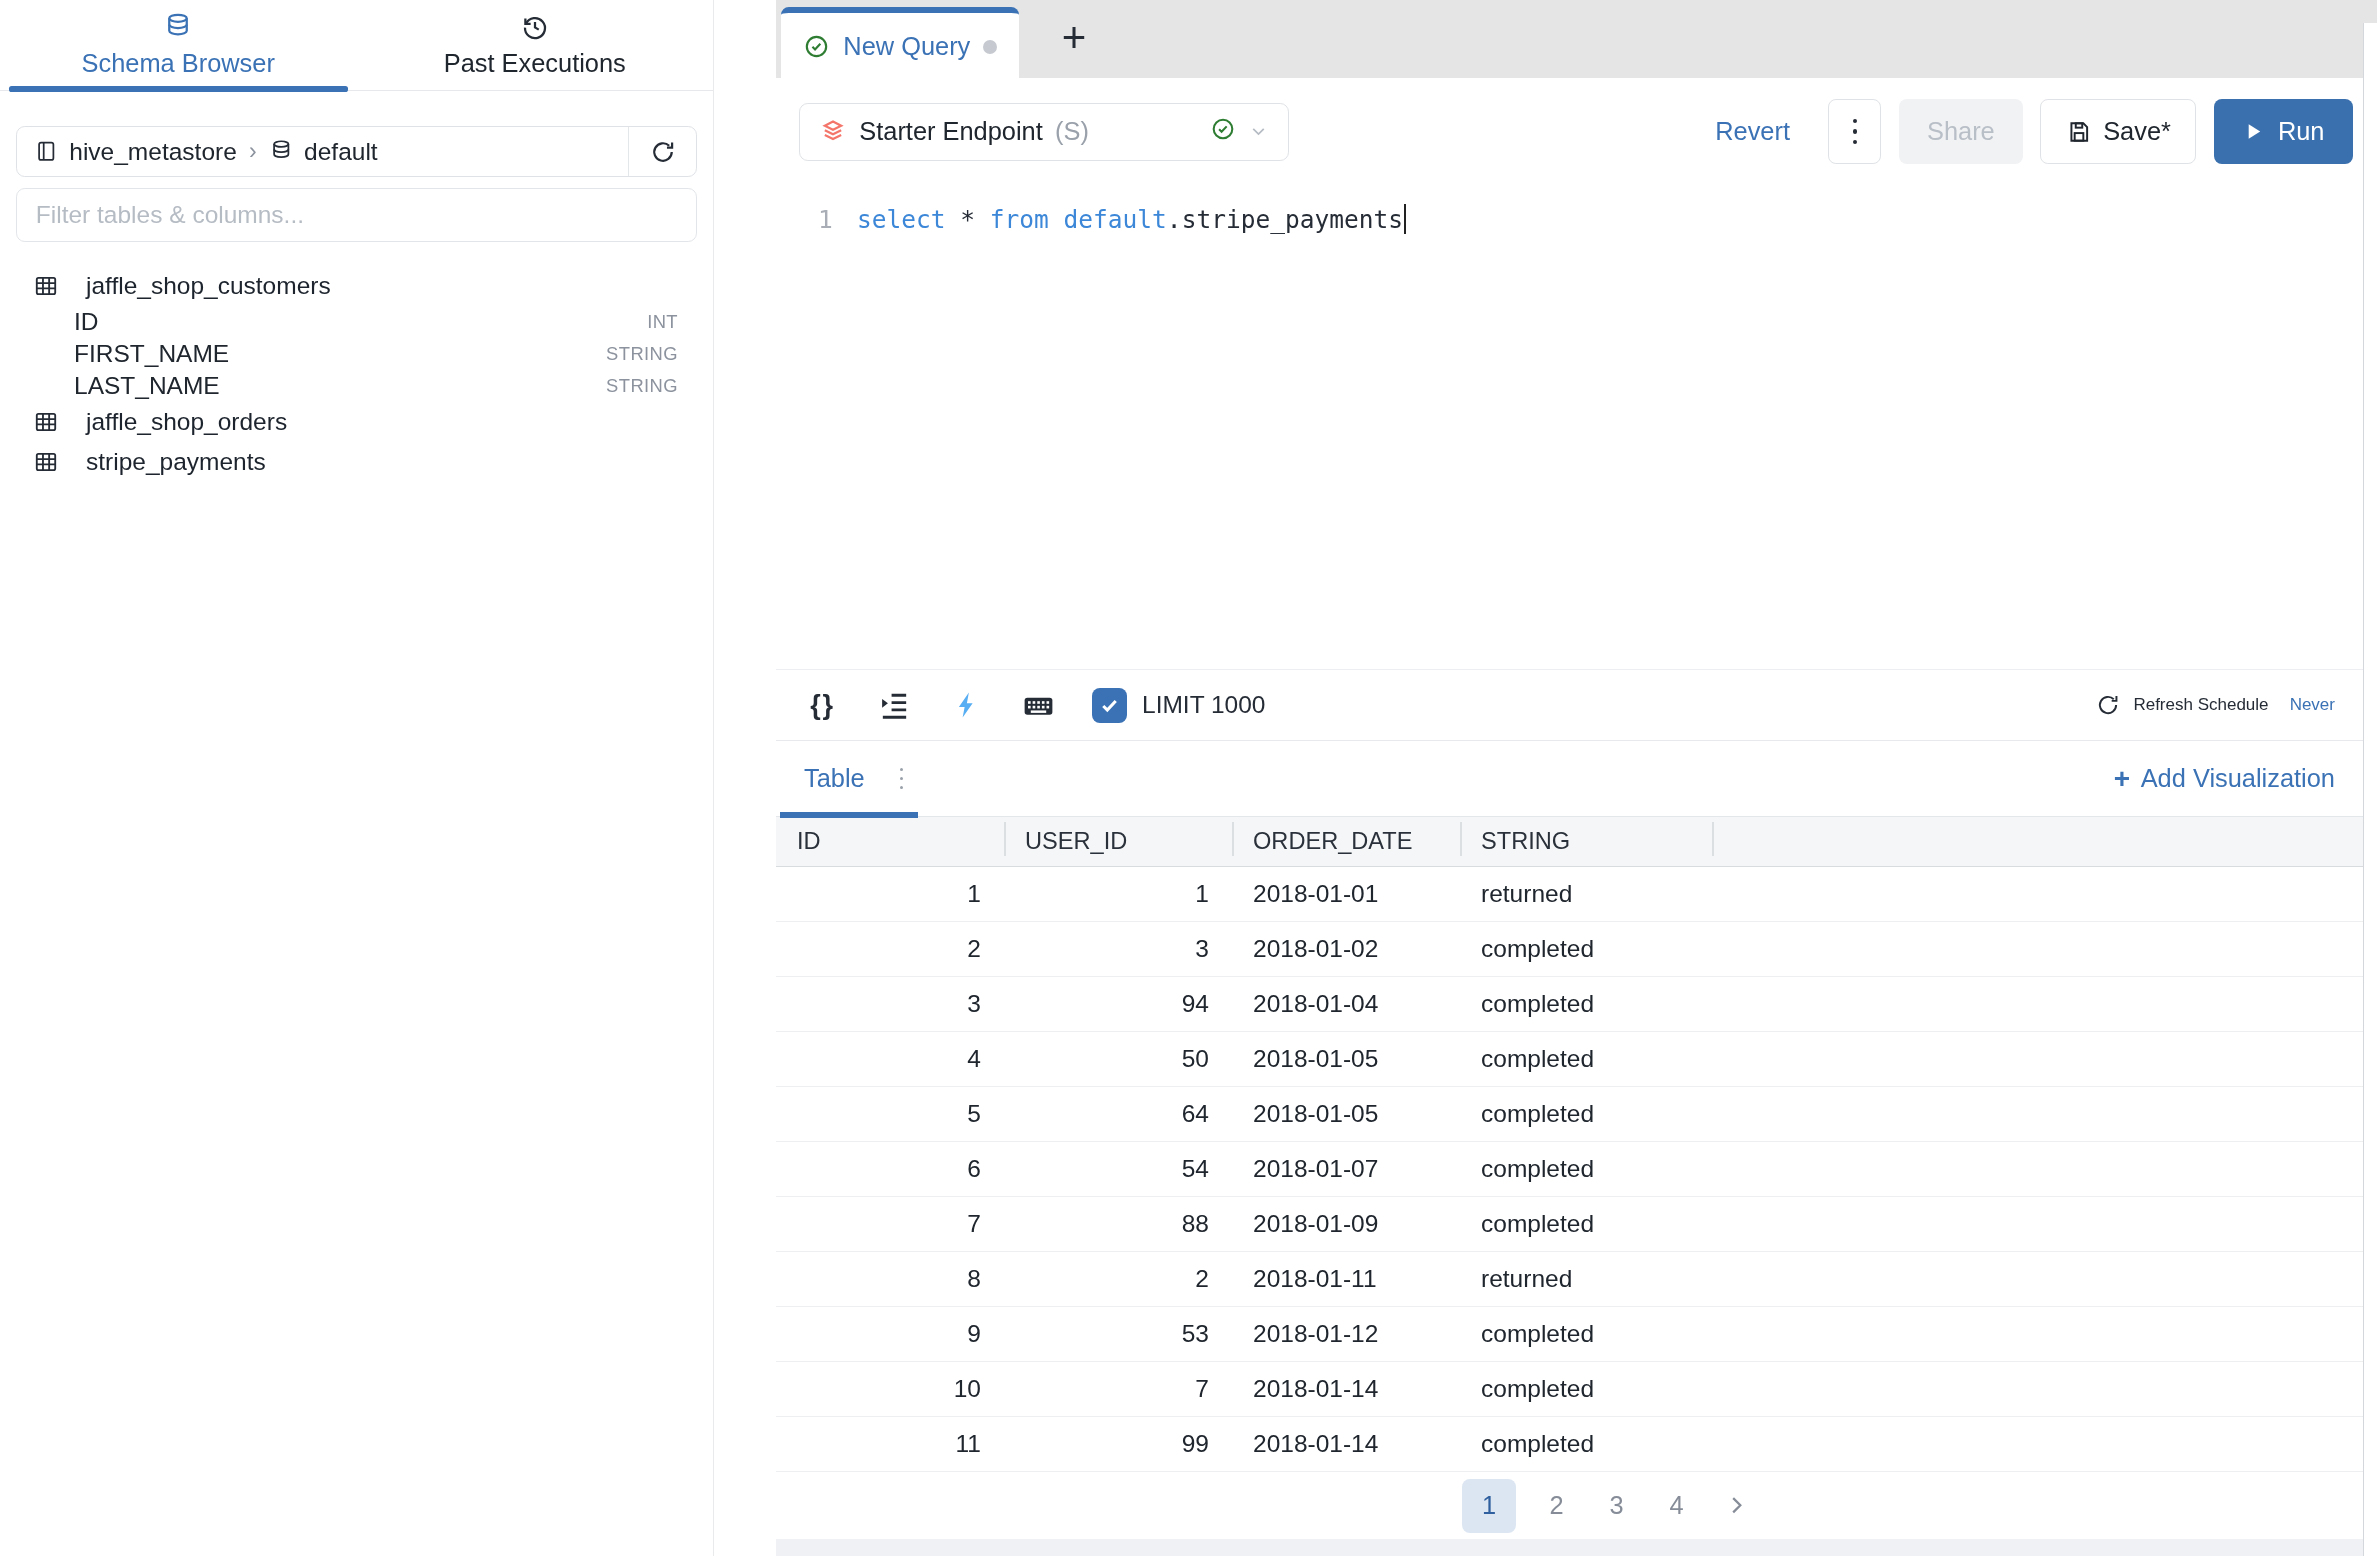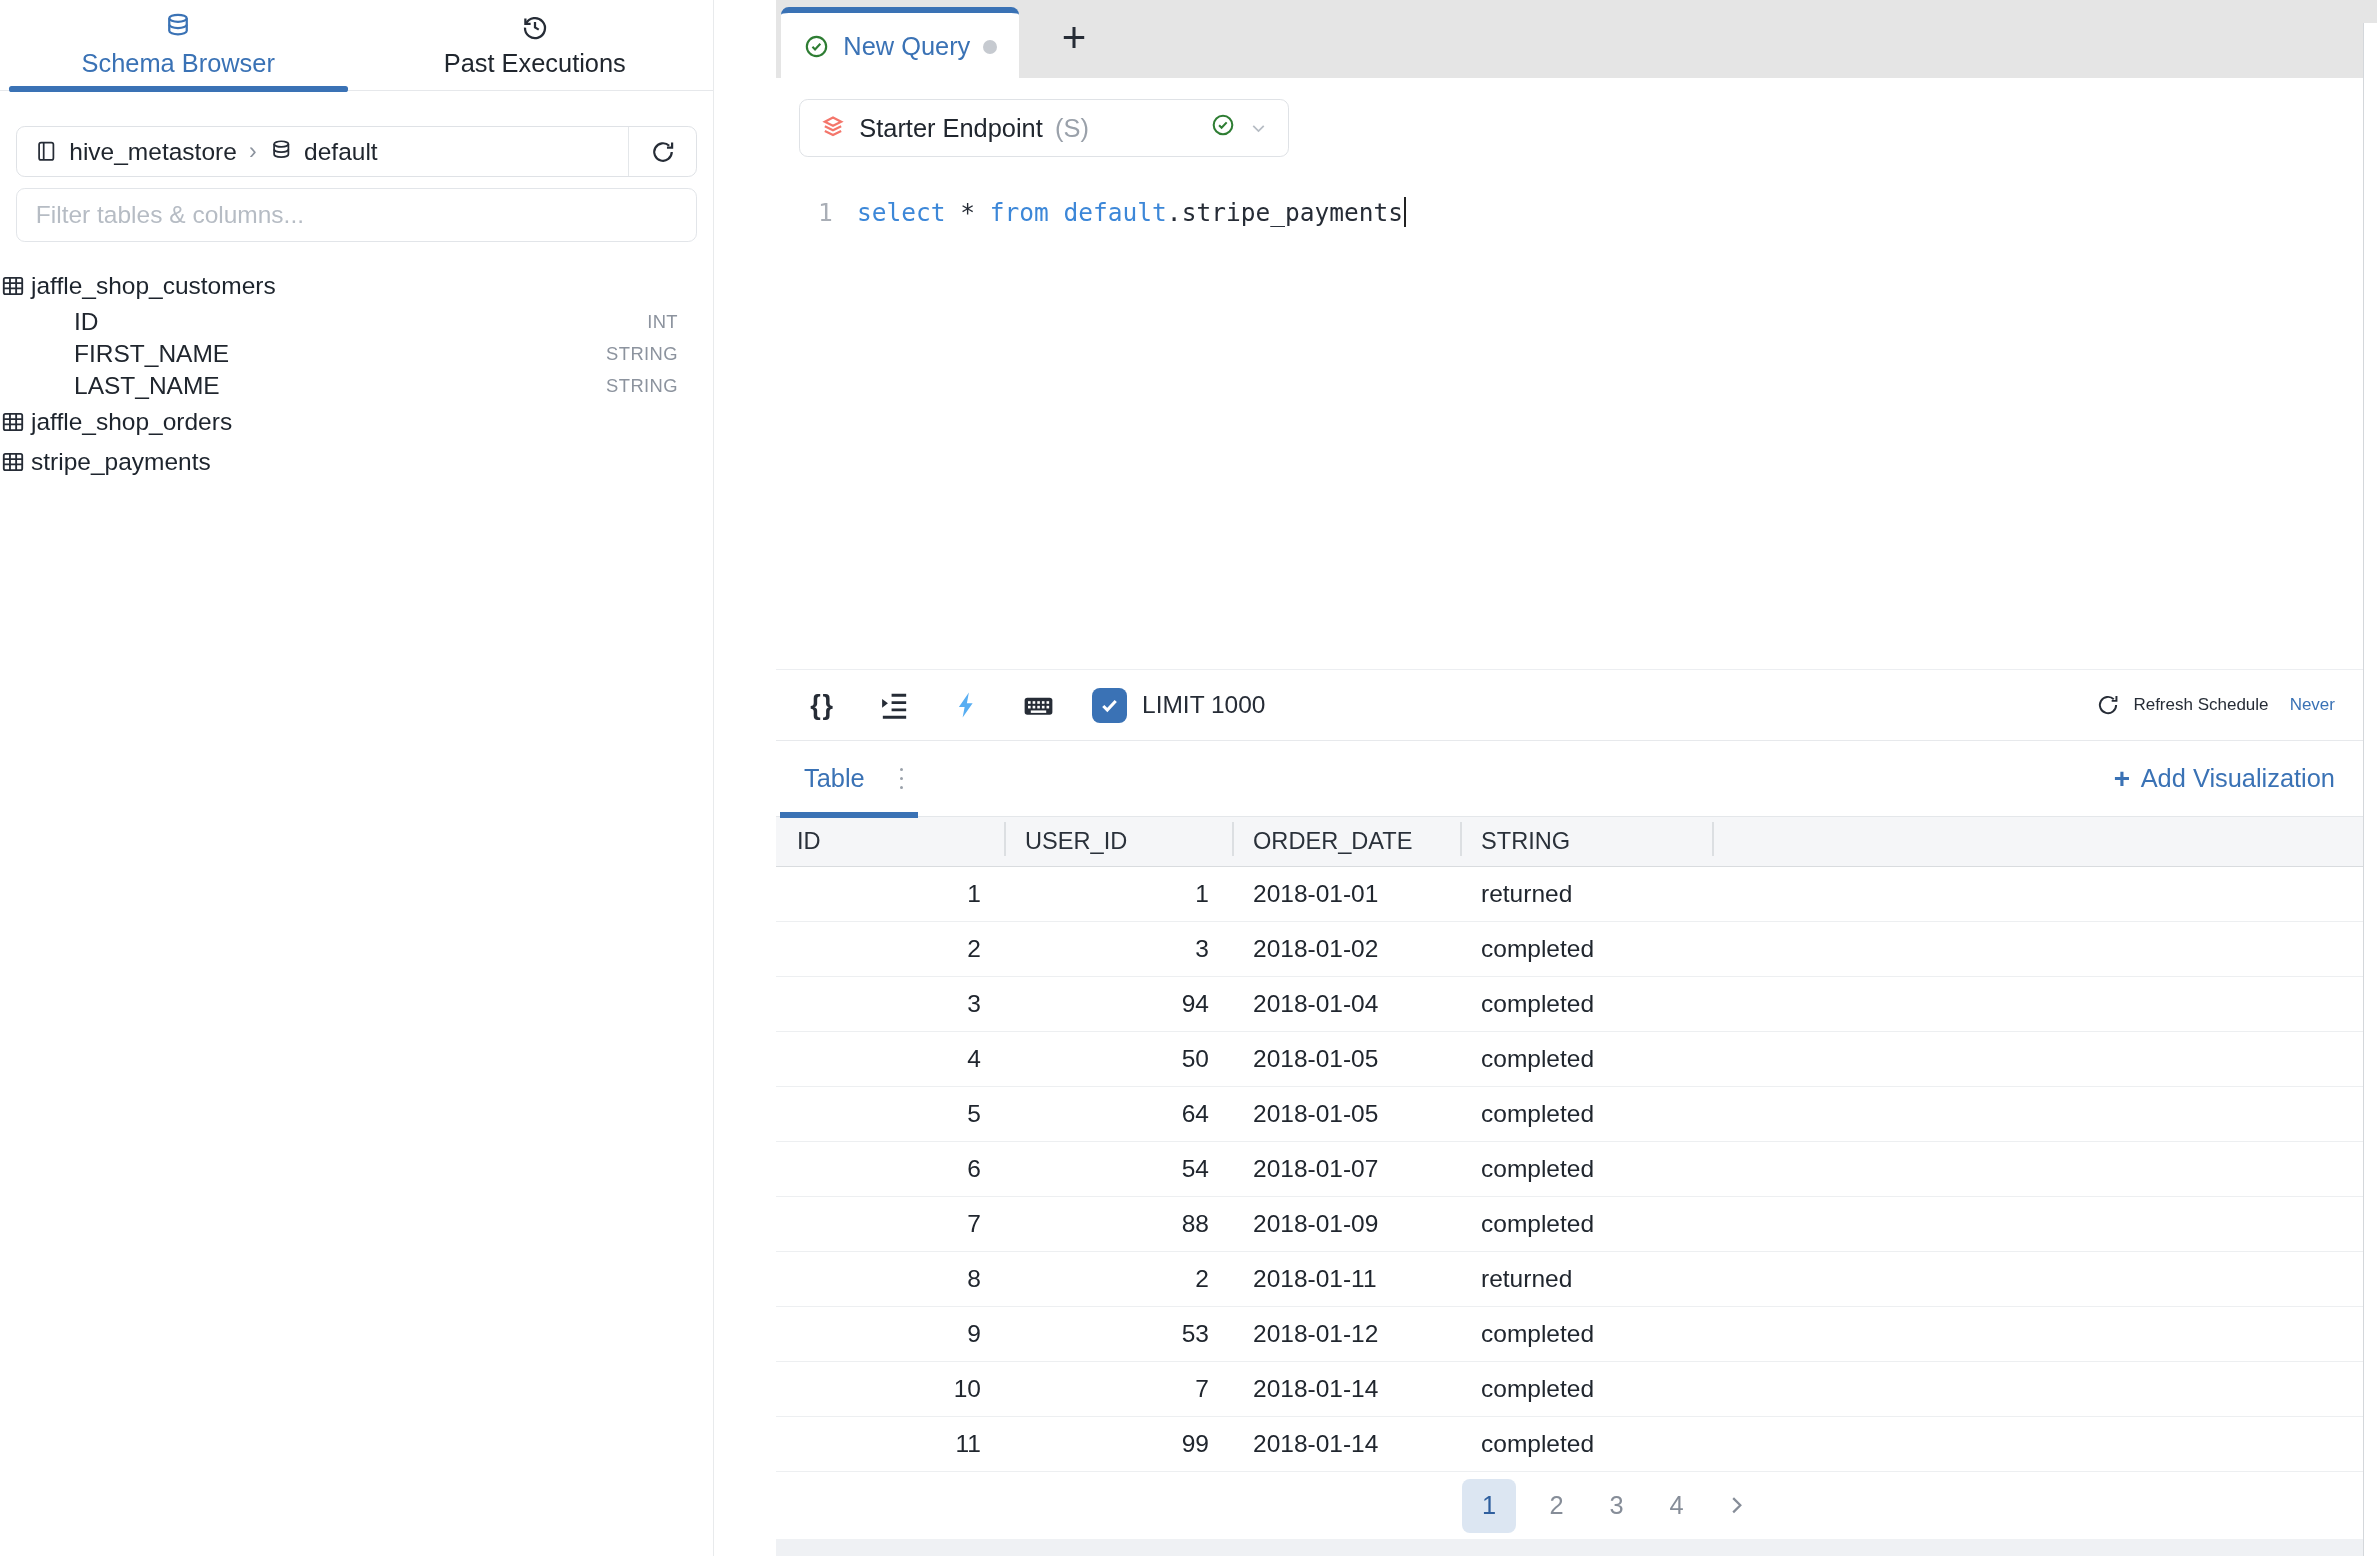--- a/index.html
+++ b/index.html
@@ -20,21 +20,21 @@
     display:flex; align-items:center; padding-left:17.5px; font-size:24.5px; gap:10.5px; }
   .crumb-box .cicon { width:24.5px; height:24.5px; flex:none; }
   .crumb-sep { color:#8c939e; font-size:23px; margin:0 1.8px; }
   .refresh-zone { margin-left:auto; width:68px; height:100%; border-left:1.8px solid #e4e7ea;
     display:flex; align-items:center; justify-content:center; cursor:pointer; }
   .filter-box { margin:10.5px 15.8px 0; width:calc(100% - 31.5px); height:54px; border:1.8px solid #e2e5e9;
     border-radius:8.8px; padding:0 19px; font-size:24.5px; color:#701a75; outline:none;
     font-family:"Liberation Sans","DejaVu Sans",sans-serif; }
   .filter-box::placeholder { color:#b6bcc4; }
   .schema-list { margin-top:24.5px; }
-  .schema-table { height:40px; display:flex; align-items:center; gap:5px; 
+  .schema-table { height:40px; display:flex; align-items:center; gap:27px; padding-left:33px;
     font-size:24.5px; font-weight:500; color:#1d242d; cursor:pointer; }
   .schema-table .gicon { width:26px; height:26px; flex:none; }
   .schema-col { height:32px; display:flex; align-items:center; justify-content:space-between;
     padding-left:74px; padding-right:35px; font-size:24.5px; cursor:pointer; }
   .schema-type { font-size:18.4px; color:#8c939e; letter-spacing:0.4px; }
 
   
   .main { position:absolute; left:776px; top:0; right:0; bottom:0; }
   .tabbar { height:100px; background:#e5e5e5; border-bottom:1.8px solid #e3e6e9; position:relative; }
   .query-tab { position:absolute; left:5.3px; top:7px; height:73px; width:238px; background:#fff;
@@ -244,20 +244,43 @@
           <span class="ep-check">
             <svg viewBox="0 0 24 24" width="26" height="26" fill="none" stroke="#2e7d33" stroke-width="1.9">
               <circle cx="12" cy="12" r="8.6"></circle>
                 <path d="M8.4 12.3l2.3 2.3 4.7-5"></path>
             </svg>
           </span>
           <svg viewBox="0 0 24 24" width="21" height="21" fill="none" stroke="#b6bcc4" stroke-width="2">
             <path d="M6 9l6 6 6-6"></path>
           </svg>
         </div>
+        <div class="actions">
+          <span class="revert-link">Revert</span>
+          <div class="btn kebab-btn">
+            <span class="kdot"></span>
+              <span class="kdot"></span>
+              <span class="kdot"></span>
+          </div>
+          <div class="btn share-btn">Share</div>
+          <div class="btn save-btn">
+            <svg viewBox="0 0 24 24" width="26" height="26" fill="none" stroke="#20262e" stroke-width="1.8">
+              <path d="M5 4h11l3.5 3.5V20H5z"></path>
+                <rect x="8" y="13" width="8" height="7"></rect>
+                <rect x="9" y="4" width="6" height="4"></rect>
+            </svg>
+            <span>Save*</span>
+          </div>
+          <div class="btn run-btn">
+            <svg viewBox="0 0 24 24" width="23" height="23">
+              <path d="M7 4.5l12 7.5-12 7.5z" fill="#fff"></path>
+            </svg>
+            <span>Run</span>
+          </div>
+        </div>
       </div>
 
       <div class="editor-line">
         <span class="line-no">1</span>
         <span class="code" id="sql-code"><span class="kw">select</span><span> </span><span>*</span><span> </span><span class="kw">from</span><span> </span><span class="kw">default</span><span>.</span><span>stripe_payments</span></span>
         <span class="cursor"></span>
       </div>
     </div>
 
     <div class="toolbar-row">

